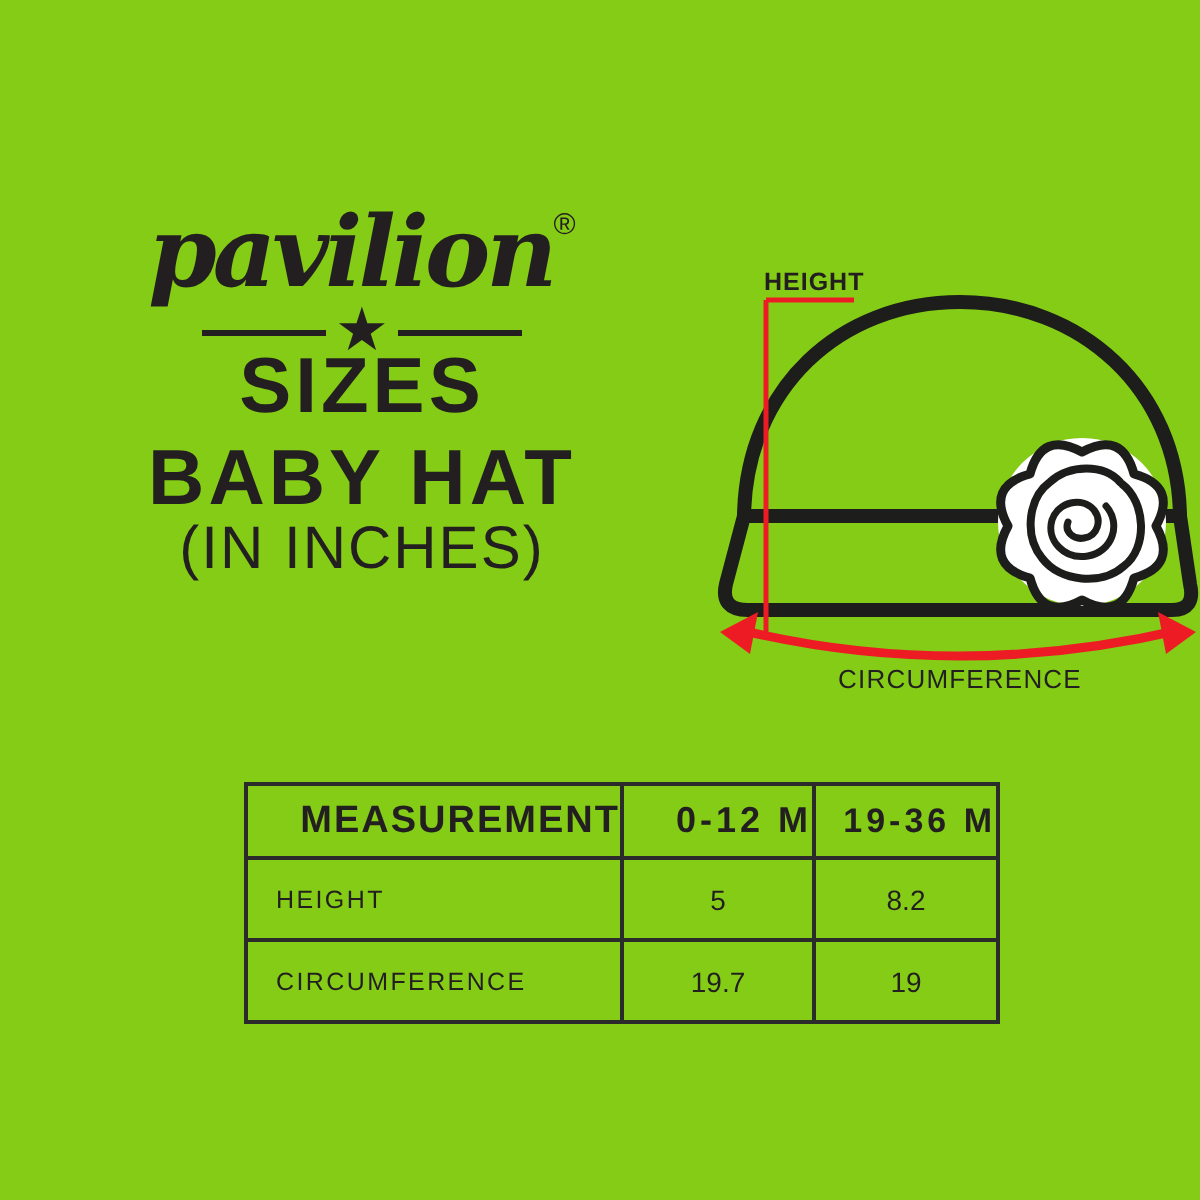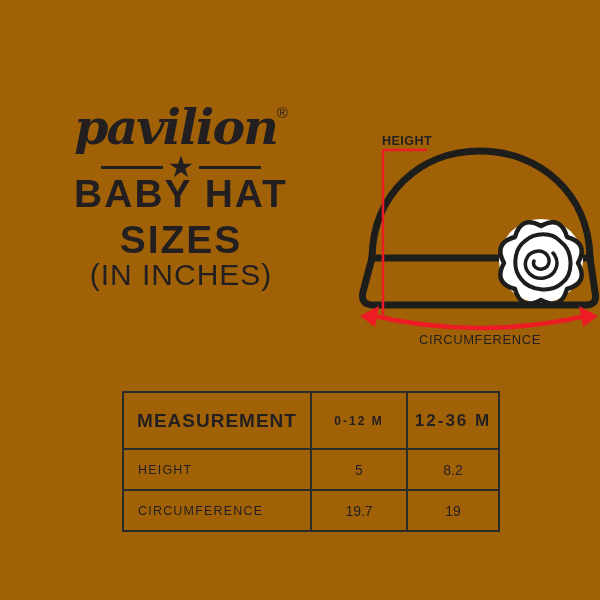--- a/index.html
+++ b/index.html
@@ -1,18 +1,18 @@
 <!DOCTYPE html>
 <html><head>
 <meta charset="utf-8">
 <style>
   * { margin:0; padding:0; box-sizing:border-box; }
   html,body { background:#ffffff; }
   .canvas {
-    position:relative; width:600px; height:600px; background:#a16207;
+    position:relative; width:600px; height:600px; background:#84cc16;
     font-family:"Liberation Sans", sans-serif; color:#231f20; overflow:hidden;
   }
 
   
   .logo { position:absolute; left:0; top:86px; width:362px; text-align:center; }
   .logo-script {
     font-family:"DejaVu Serif", serif; font-style:italic; font-weight:bold;
     font-size:49px; line-height:54px; letter-spacing:-2px; color:#231f20;
   }
   .logo-script .reg {
@@ -35,23 +35,23 @@
 
   
   .diagram { position:absolute; left:358px; top:118px; width:242px; height:245px; }
   .diagram svg { display:block; }
   .diag-label { font-family:"Liberation Sans", sans-serif; fill:#231f20; }
 
   
   table.sizes { position:absolute; left:122px; top:391px; border-collapse:collapse;
                 table-layout:fixed; }
   table.sizes th, table.sizes td { border:2px solid #2b2b2b; vertical-align:middle; }
-  table.sizes th { height:57px; font-weight:bold; text-align:center; }
+  table.sizes th { height:37px; font-weight:bold; text-align:right; }
   th.c-measure { width:188px; font-size:19px; letter-spacing:1px; }
-  th.c-age { width:96px; font-size:12px; letter-spacing:2px;margin-top:43px; }
+  th.c-age { width:96px; font-size:18px; letter-spacing:2px;margin-top:43px; }
   th.c-age2 { width:92px; font-size:17px; letter-spacing:2px; }
   table.sizes td { height:41px; }
   td.row-label { font-size:12.5px; letter-spacing:1.2px; padding-left:14px; text-align:left; }
   td.val { font-size:14px; text-align:center; }
 </style>
 </head>
 <body>
 
 <div class="canvas">
 
@@ -60,22 +60,22 @@
       <span>pavilion</span><span class="reg">®</span>
     </div>
     <div class="logo-divider">
       <span class="divider-line"></span>
       <span class="logo-star">★</span>
       <span class="divider-line"></span>
     </div>
   </div>
 
   <div class="title">
+    <div>SIZES</div>
     <div>BABY HAT</div>
-    <div>SIZES</div>
   </div>
   <div class="subtitle">(IN INCHES)</div>
 
 
   <div class="diagram">
     <svg width="242" height="245" viewBox="0 0 242 245">
 
       <path d="M 14,140 L 5,174 Q 2,187 16,187 L 228,187 Q 240,187 237,174 L 232,140" fill="none" stroke="#1d1d1b" stroke-width="7" stroke-linejoin="round" stroke-linecap="round"></path>
 
       <path d="M 14,140 C 15,76 62,33 122,33 C 182,33 231,76 232,140" fill="none" stroke="#1d1d1b" stroke-width="7" stroke-linecap="round"></path>
@@ -98,21 +98,21 @@
       <text x="24" y="27" class="diag-label" font-size="12.5" font-weight="bold" letter-spacing="0.5">HEIGHT</text>
       <text x="122" y="226" class="diag-label" font-size="13" letter-spacing="0.6" text-anchor="middle">CIRCUMFERENCE</text>
     </svg>
   </div>
 
   <table class="sizes">
     <thead>
       <tr>
         <th class="c-measure">MEASUREMENT</th>
         <th class="c-age">0-12 M</th>
-        <th class="c-age2">12-36 M</th>
+        <th class="c-age2">19-36 M</th>
       </tr>
     </thead>
     <tbody>
       <tr>
         <td class="row-label">HEIGHT</td>
         <td class="val">5</td>
         <td class="val">8.2</td>
       </tr>
       <tr>
         <td class="row-label">CIRCUMFERENCE</td>

